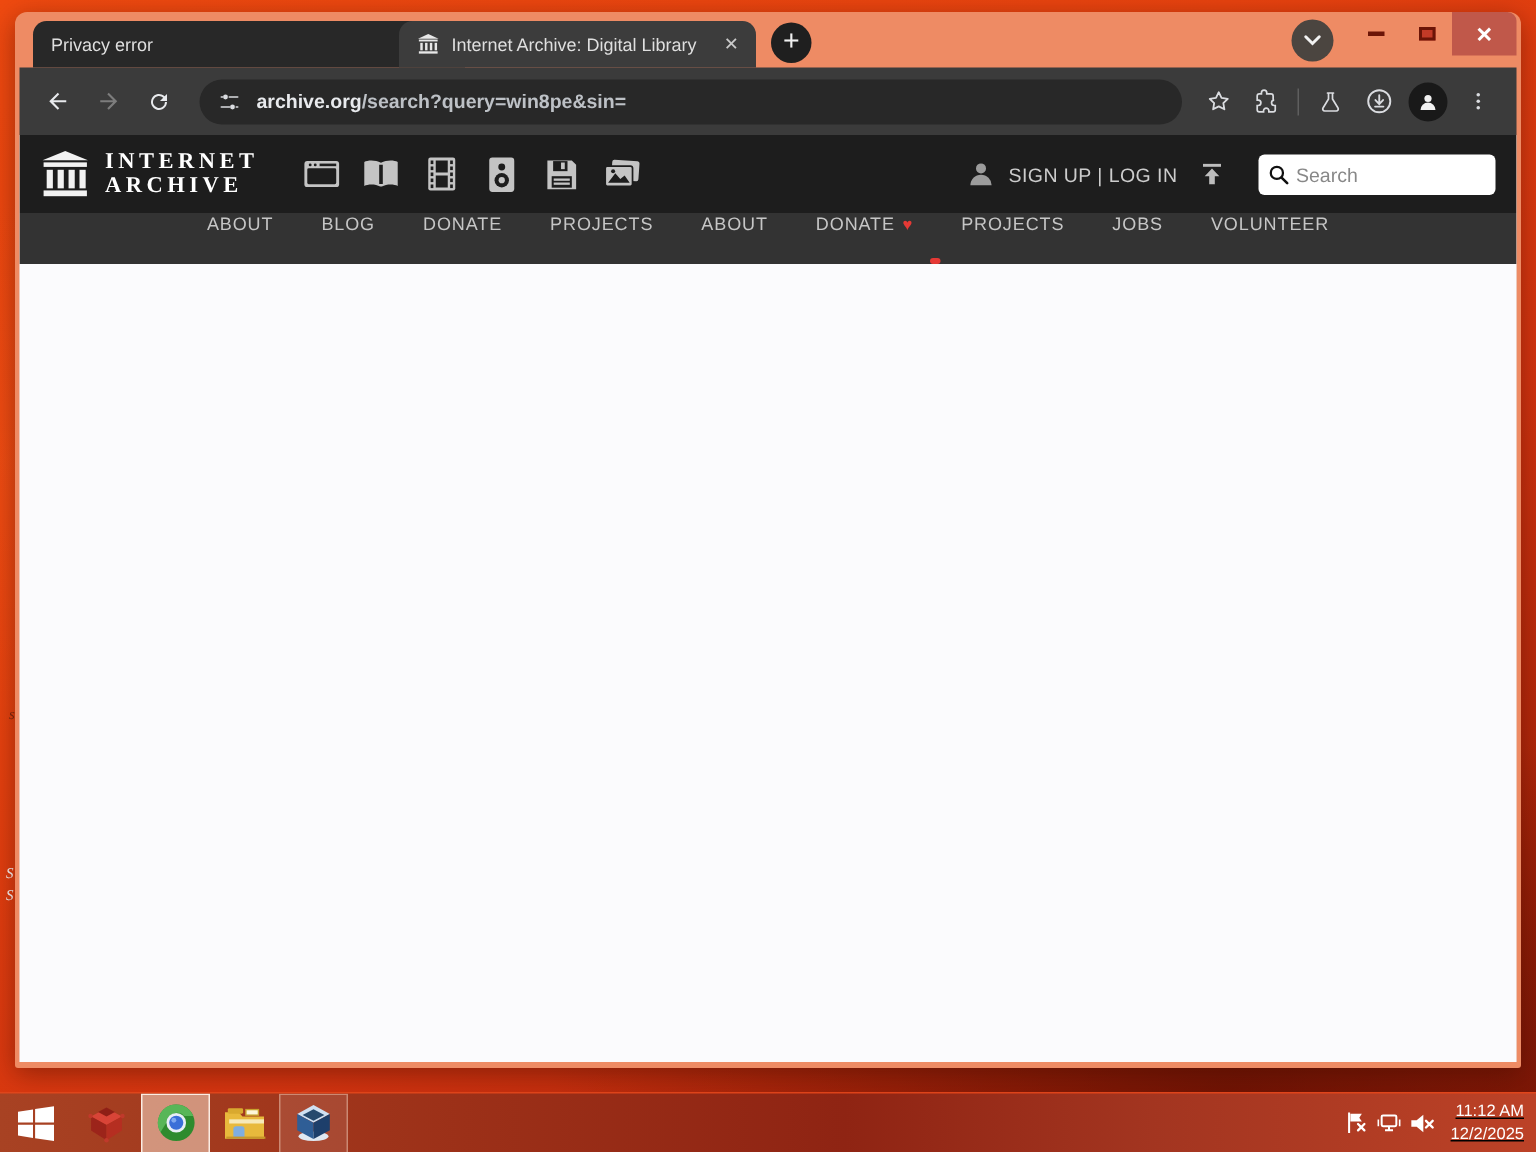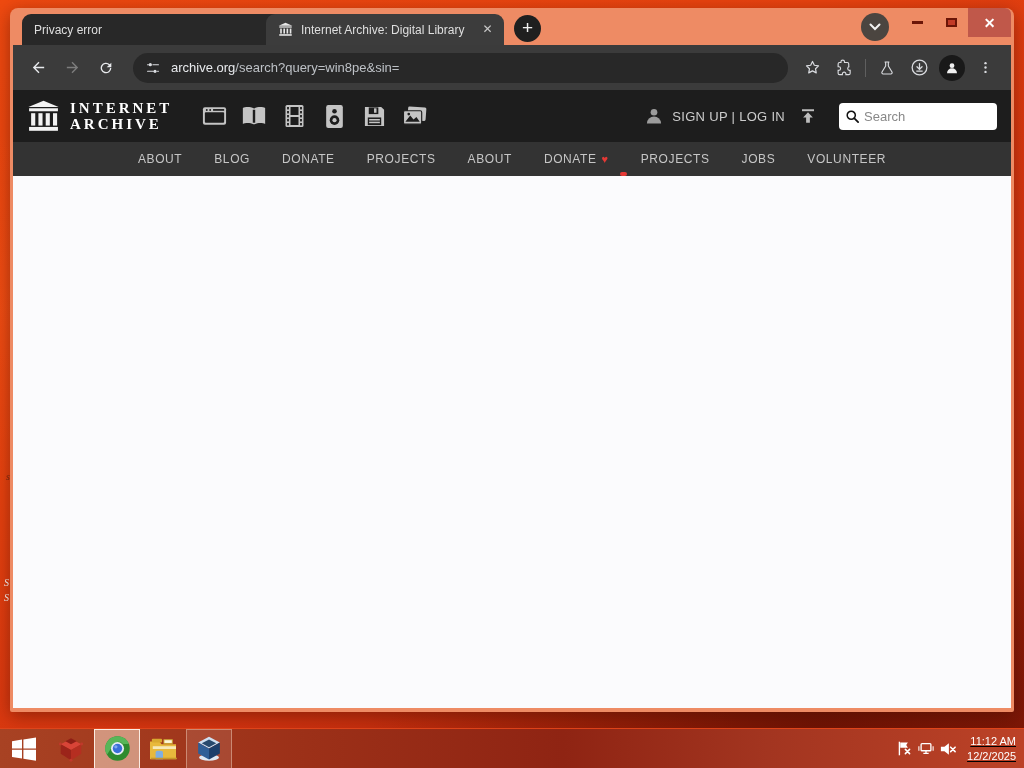--- a/index.html
+++ b/index.html
@@ -49,21 +49,21 @@
   .win-close { left:958px; width:43px; background:#c0584a; border-radius:0 6px 0 0; color:#fff; font-size:14px; font-weight:bold; }
 
   
   .toolbar {
     position:absolute; left:3px; right:3px; top:37px; height:45px;
     background:#3b3b3b; display:flex; align-items:center; padding:0 10px;
   }
   .nav-btn { width:30px; height:30px; border-radius:50%; display:flex; align-items:center; justify-content:center; margin-right:4px; cursor:pointer; }
   .omnibox {
     flex:1; height:30px; margin:0 8px; background:#282828; border-radius:15px;
-    display:flex; align-items:center; padding:0 12px; overflow:hidden;
+    display:flex; align-items:center; padding:0 12px; overflow:hidden;font-weight:bold;
   }
   .omnibox .url { font-size:13px; white-space:nowrap; }
   .omnibox .url .domain { color:#e8eaed; }
   .omnibox .url .path { color:#bdc1c6; }
   .toolbar-icons { display:flex; align-items:center; }
   .toolbar-icons .nav-btn { margin:0 1px; }
   .tb-sep { width:1px; height:18px; background:#5f5f5f; margin:0 5px; }
   .avatar-btn { width:26px; height:26px; border-radius:50%; background:#191919; display:flex; align-items:center; justify-content:center; margin:0 4px; cursor:pointer; }
 
   
@@ -73,21 +73,21 @@
   .ia-logo { display:flex; align-items:center; cursor:pointer; }
   .ia-logo-text { margin-left:10px; color:#fff; font-family:"Liberation Serif", serif; font-size:15px; font-weight:bold; letter-spacing:3px; line-height:1.1; }
   .ia-media-icons { display:flex; align-items:center; margin-left:22px; }
   .ia-media-icons .mi { width:40px; height:34px; display:flex; align-items:center; justify-content:center; cursor:pointer; }
   .ia-right { margin-left:auto; display:flex; align-items:center; }
   .ia-auth { color:#ccc; font-size:13px; margin:0 14px 0 8px; letter-spacing:0.3px; cursor:pointer; white-space:nowrap; }
   .ia-upload { margin-right:22px; cursor:pointer; }
   .ia-search { width:158px; height:27px; background:#fff; border-radius:4px; display:flex; align-items:center; padding:0 6px; }
   .ia-search input { border:none; outline:none; width:100%; font-size:13px; color:#333; background:transparent; font-family:"Liberation Sans", sans-serif; }
   .ia-search input::placeholder { color:#888; }
-  .ia-navbar { height:34px; background:#333; display:flex; align-items:center; justify-content:center; position:relative; }
+  .ia-navbar { height:34px; background:#333; display:flex; justify-content:center; position:relative; }
   .ia-navlink { color:#c6c6c6; font-size:12px; letter-spacing:0.6px; margin:0 16px; cursor:pointer; white-space:nowrap; }
   .ia-heart { color:#e53935; font-size:11px; margin-left:5px; }
   .ia-heart-dot { position:absolute; width:7px; height:4px; background:#e53935; border-radius:2px; left:607px; bottom:0; }
   .ia-content { position:absolute; left:0; right:0; top:86px; bottom:0; background:#fbfbfd; }
 
   
   .taskbar {
     position:absolute; left:0; right:0; bottom:0; height:40px;
     background:linear-gradient(90deg, #a84223 0%, #9c3018 30%, #8f2413 55%, #a33520 75%, #bc4227 100%);
     border-top:1px solid rgba(230,70,25,0.9);

